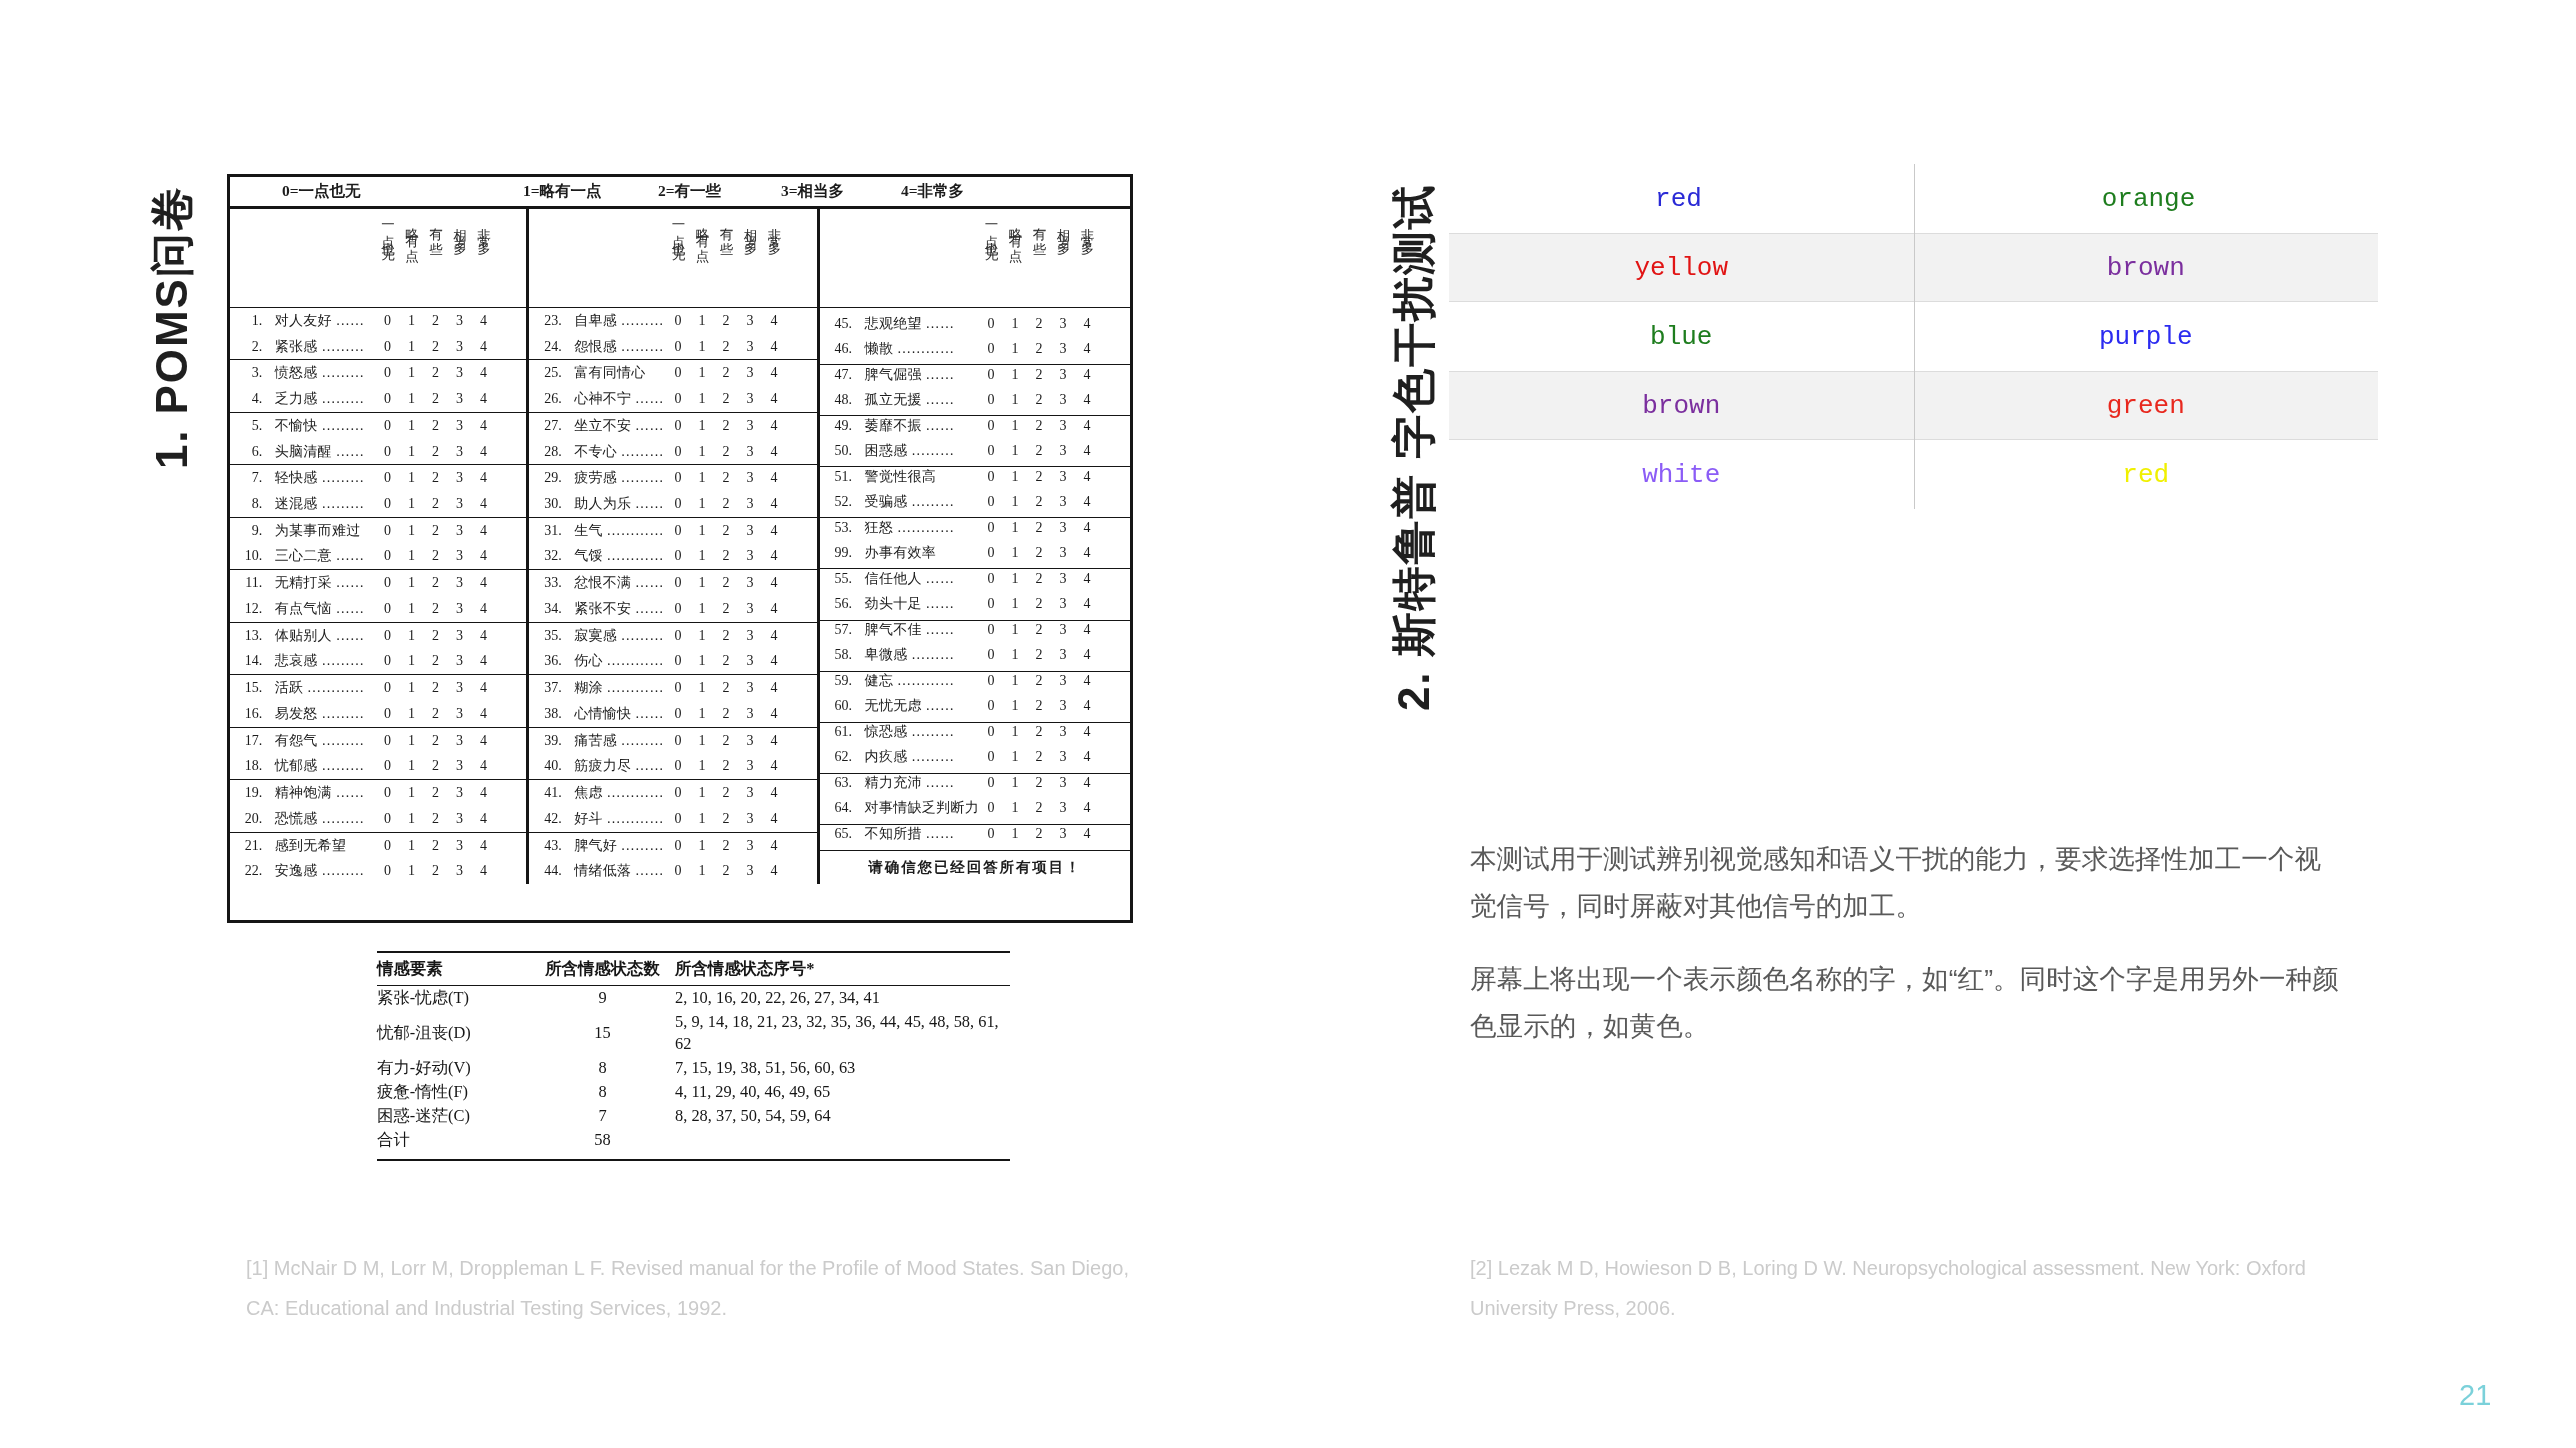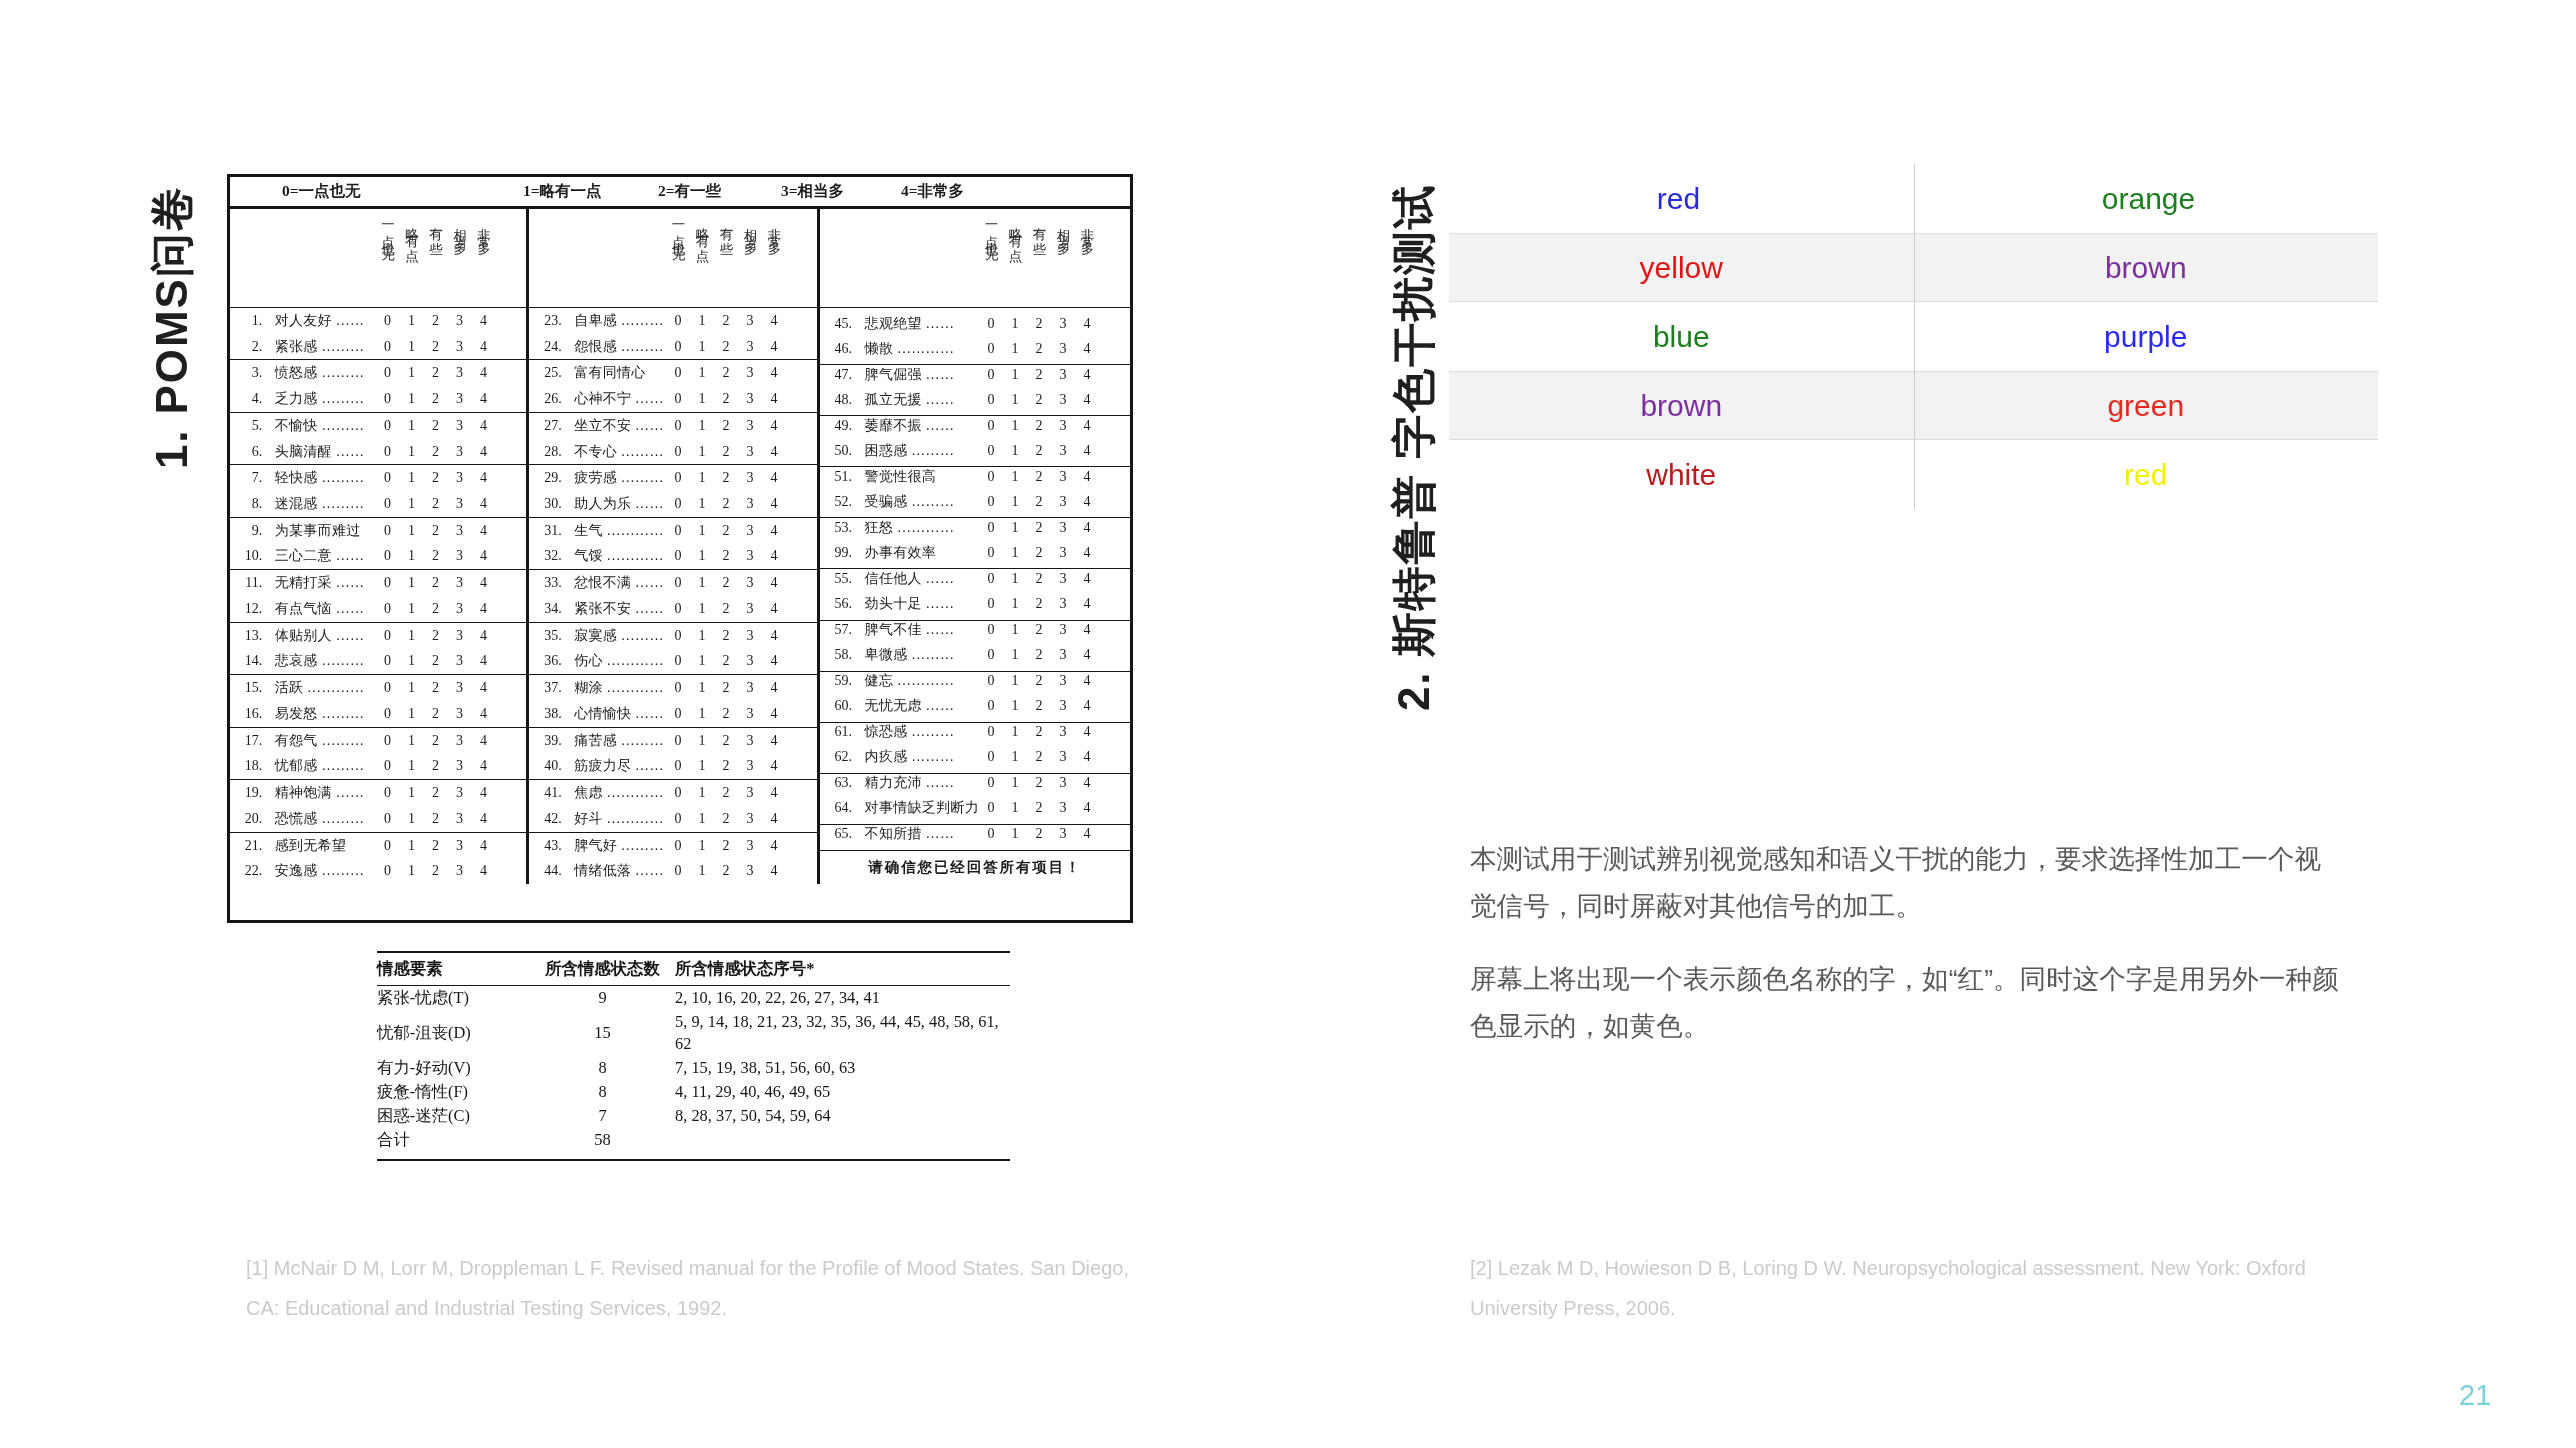--- a/index.html
+++ b/index.html
@@ -46,21 +46,21 @@
   .factors th.c, .factors td.c{text-align:center;}
   .factors td{padding:1px 0;line-height:22px;vertical-align:middle;}
   .factors tr:last-child td{border-bottom:2.9px solid #151515;padding-bottom:8.7px;}
 
   
   .citation{position:absolute;top:1248px;width:908px;font-size:20px;line-height:40px;color:#cbcbcb;}
   .citation-left{left:246px;}
   .citation-right{left:1470px;}
 
   
-  .stroop{position:absolute;left:1449px;top:164px;width:929px;height:345px;font-size:30px;}
+  .stroop{position:absolute;left:1449px;top:164px;width:929px;height:345px;font-size:26px;font-family:Liberation Mono, monospace;}
   .stroop-row{height:69px;display:flex;box-sizing:border-box;}
   .stroop-row.striped{background:#f2f2f2;border-top:1px solid #dcdcdc;border-bottom:1px solid #dcdcdc;}
   .stroop-cell{flex:1;display:flex;align-items:center;justify-content:center;}
   .stroop-divider{position:absolute;left:50%;top:0;bottom:0;width:1px;background:#c9c9c9;}
 
   
   .paragraphs{position:absolute;left:1470px;top:836px;width:877px;font-size:26.6px;
               color:#595959;line-height:47px;}
   .paragraphs p{margin:0 0 26px 0;}
 
@@ -793,21 +793,21 @@
       </div>
       <div class="stroop-row">
         <div class="stroop-cell" style="color: rgb(30, 125, 30);">blue</div>
         <div class="stroop-cell" style="color: rgb(43, 43, 240);">purple</div>
       </div>
       <div class="stroop-row striped">
         <div class="stroop-cell" style="color: rgb(123, 47, 158);">brown</div>
         <div class="stroop-cell" style="color: rgb(232, 40, 30);">green</div>
       </div>
       <div class="stroop-row">
-        <div class="stroop-cell" style="color: #b91c1c;">white</div>
+        <div class="stroop-cell" style="color: #8b5cf6;">white</div>
         <div class="stroop-cell" style="color: rgb(240, 240, 0);">red</div>
       </div>
       <div class="stroop-divider"></div>
   </div>
 
   <div class="paragraphs">
     <p>本测试用于测试辨别视觉感知和语义干扰的能力，要求选择性加工一个视觉信号，同时屏蔽对其他信号的加工。</p>
     <p>屏幕上将出现一个表示颜色名称的字，如“红”。同时这个字是用另外一种颜色显示的，如黄色。</p>
   </div>
 

